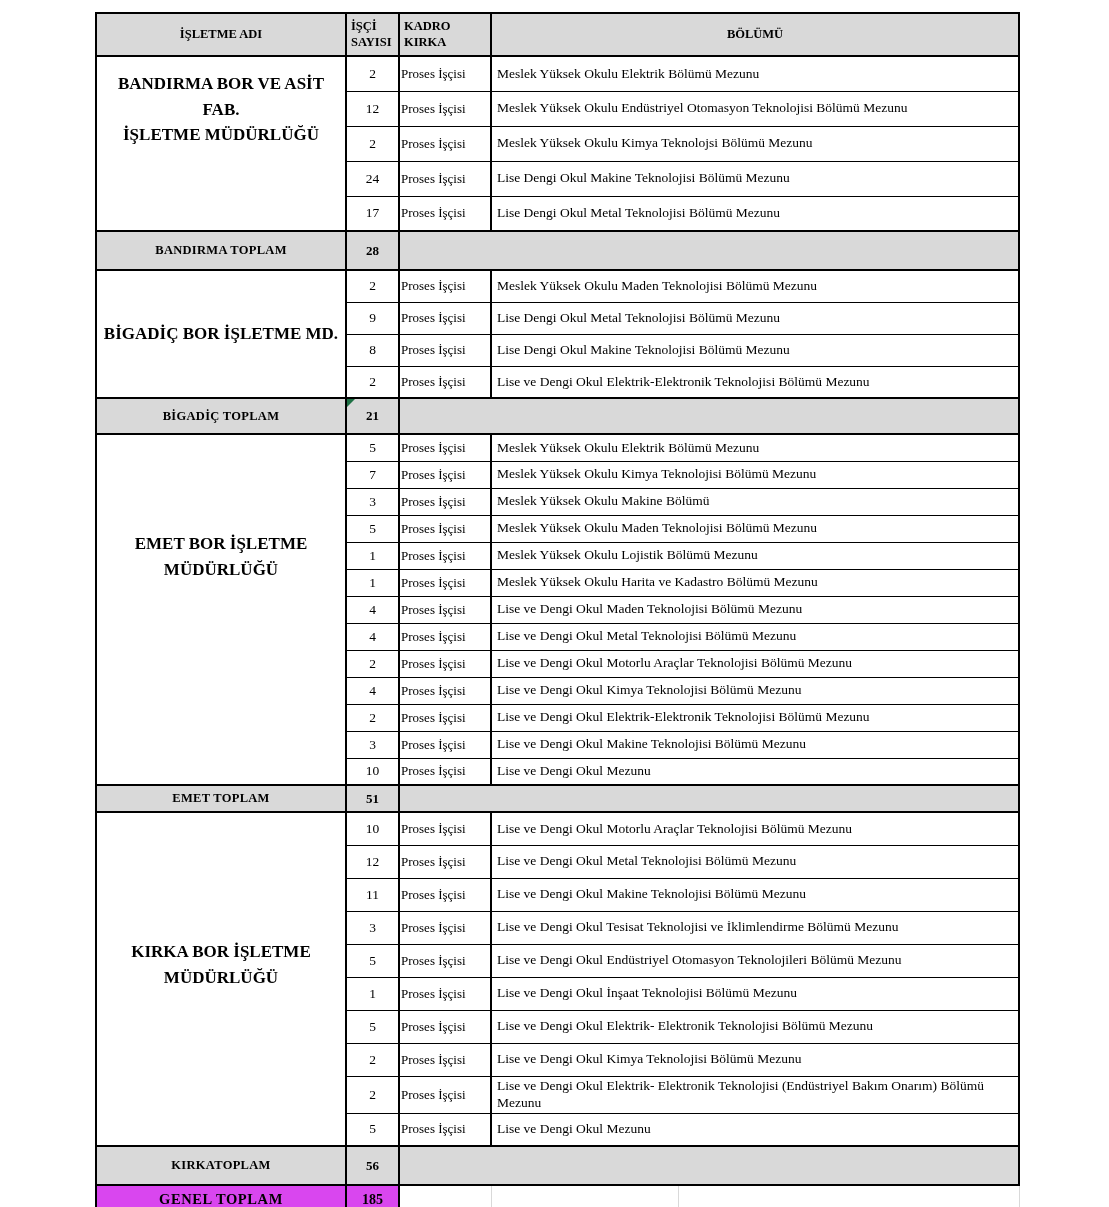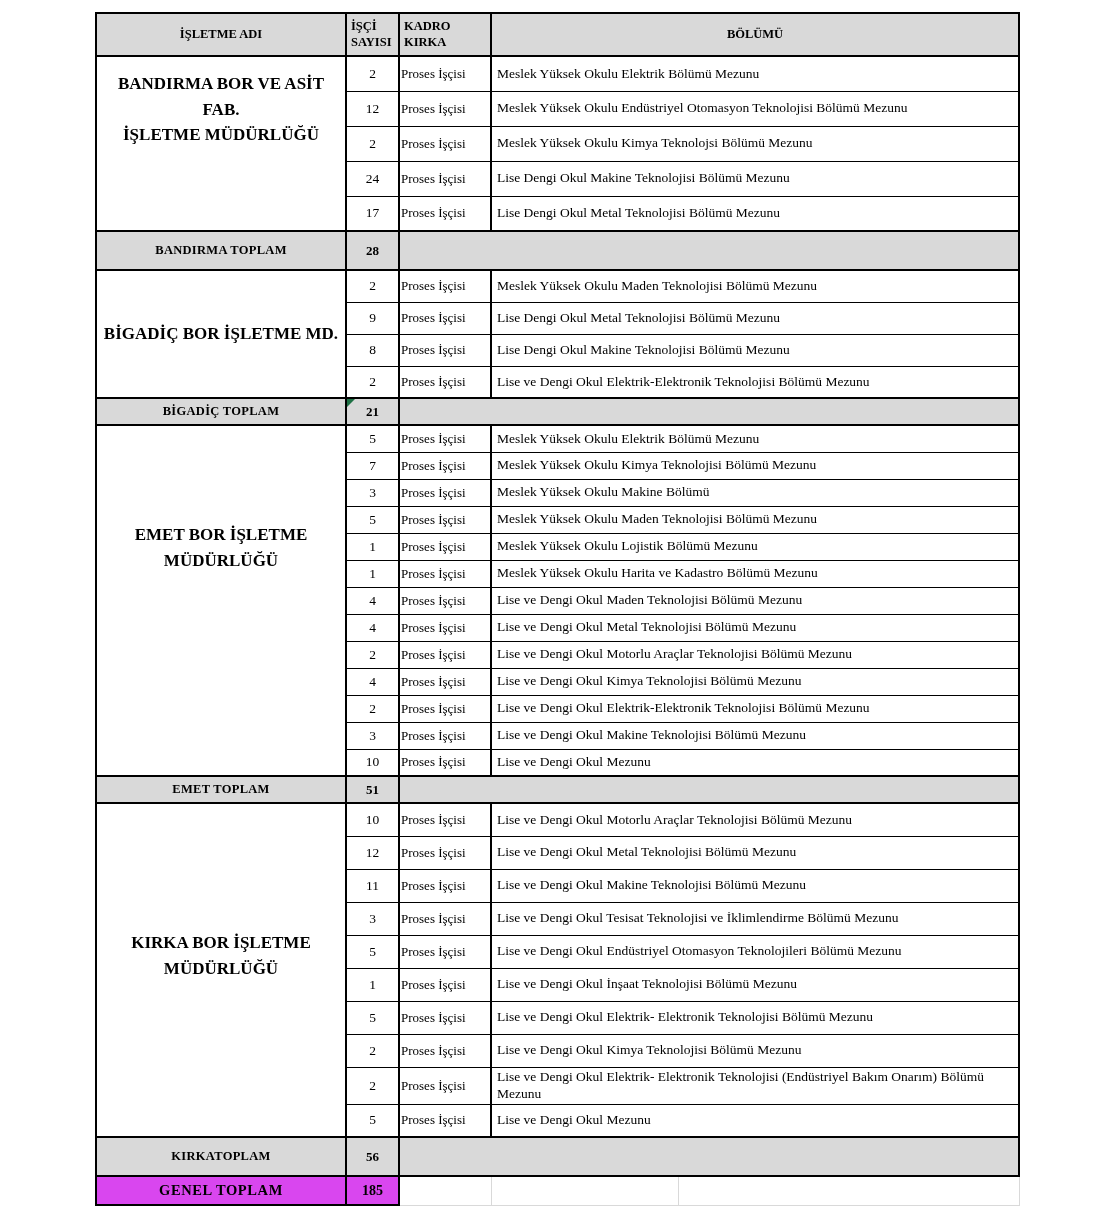--- a/index.html
+++ b/index.html
@@ -30,21 +30,21 @@
   td.tnum{text-align:center;font-size:13px;position:relative;}
   .flag{position:absolute;left:0;top:0;width:0;height:0;
         border-top:8px solid #1e7145;border-right:8px solid transparent;}
 
   tr.grand td.glabel,tr.grand td.gnum{background:#d946ef;font-weight:bold;border-width:2px;}
   td.glabel{text-align:center;font-size:14.5px;letter-spacing:.6px;}
   td.gnum{text-align:center;font-size:14px;margin-top:13px;}
   td.gwhite{background:#fff;border:1px solid #d9d9d9;}
 
   tr.rh43{height:43px}tr.rh35{height:35px}tr.rh32{height:32px}tr.rh27{height:27px}
-  tr.rh33{height:33px}tr.rh37{height:37px}tr.rh28{height:39px}tr.rh25{height:27px}tr.rh29{height:29px}
+  tr.rh33{height:33px}tr.rh37{height:37px}tr.rh28{height:39px}tr.rh25{height:36px}tr.rh29{height:29px}
 </style>
 </head>
 <body>
 
 <div class="sheet">
 <table>
 <colgroup>
         <col class="c1">
         <col class="c2">
         <col class="c3">

